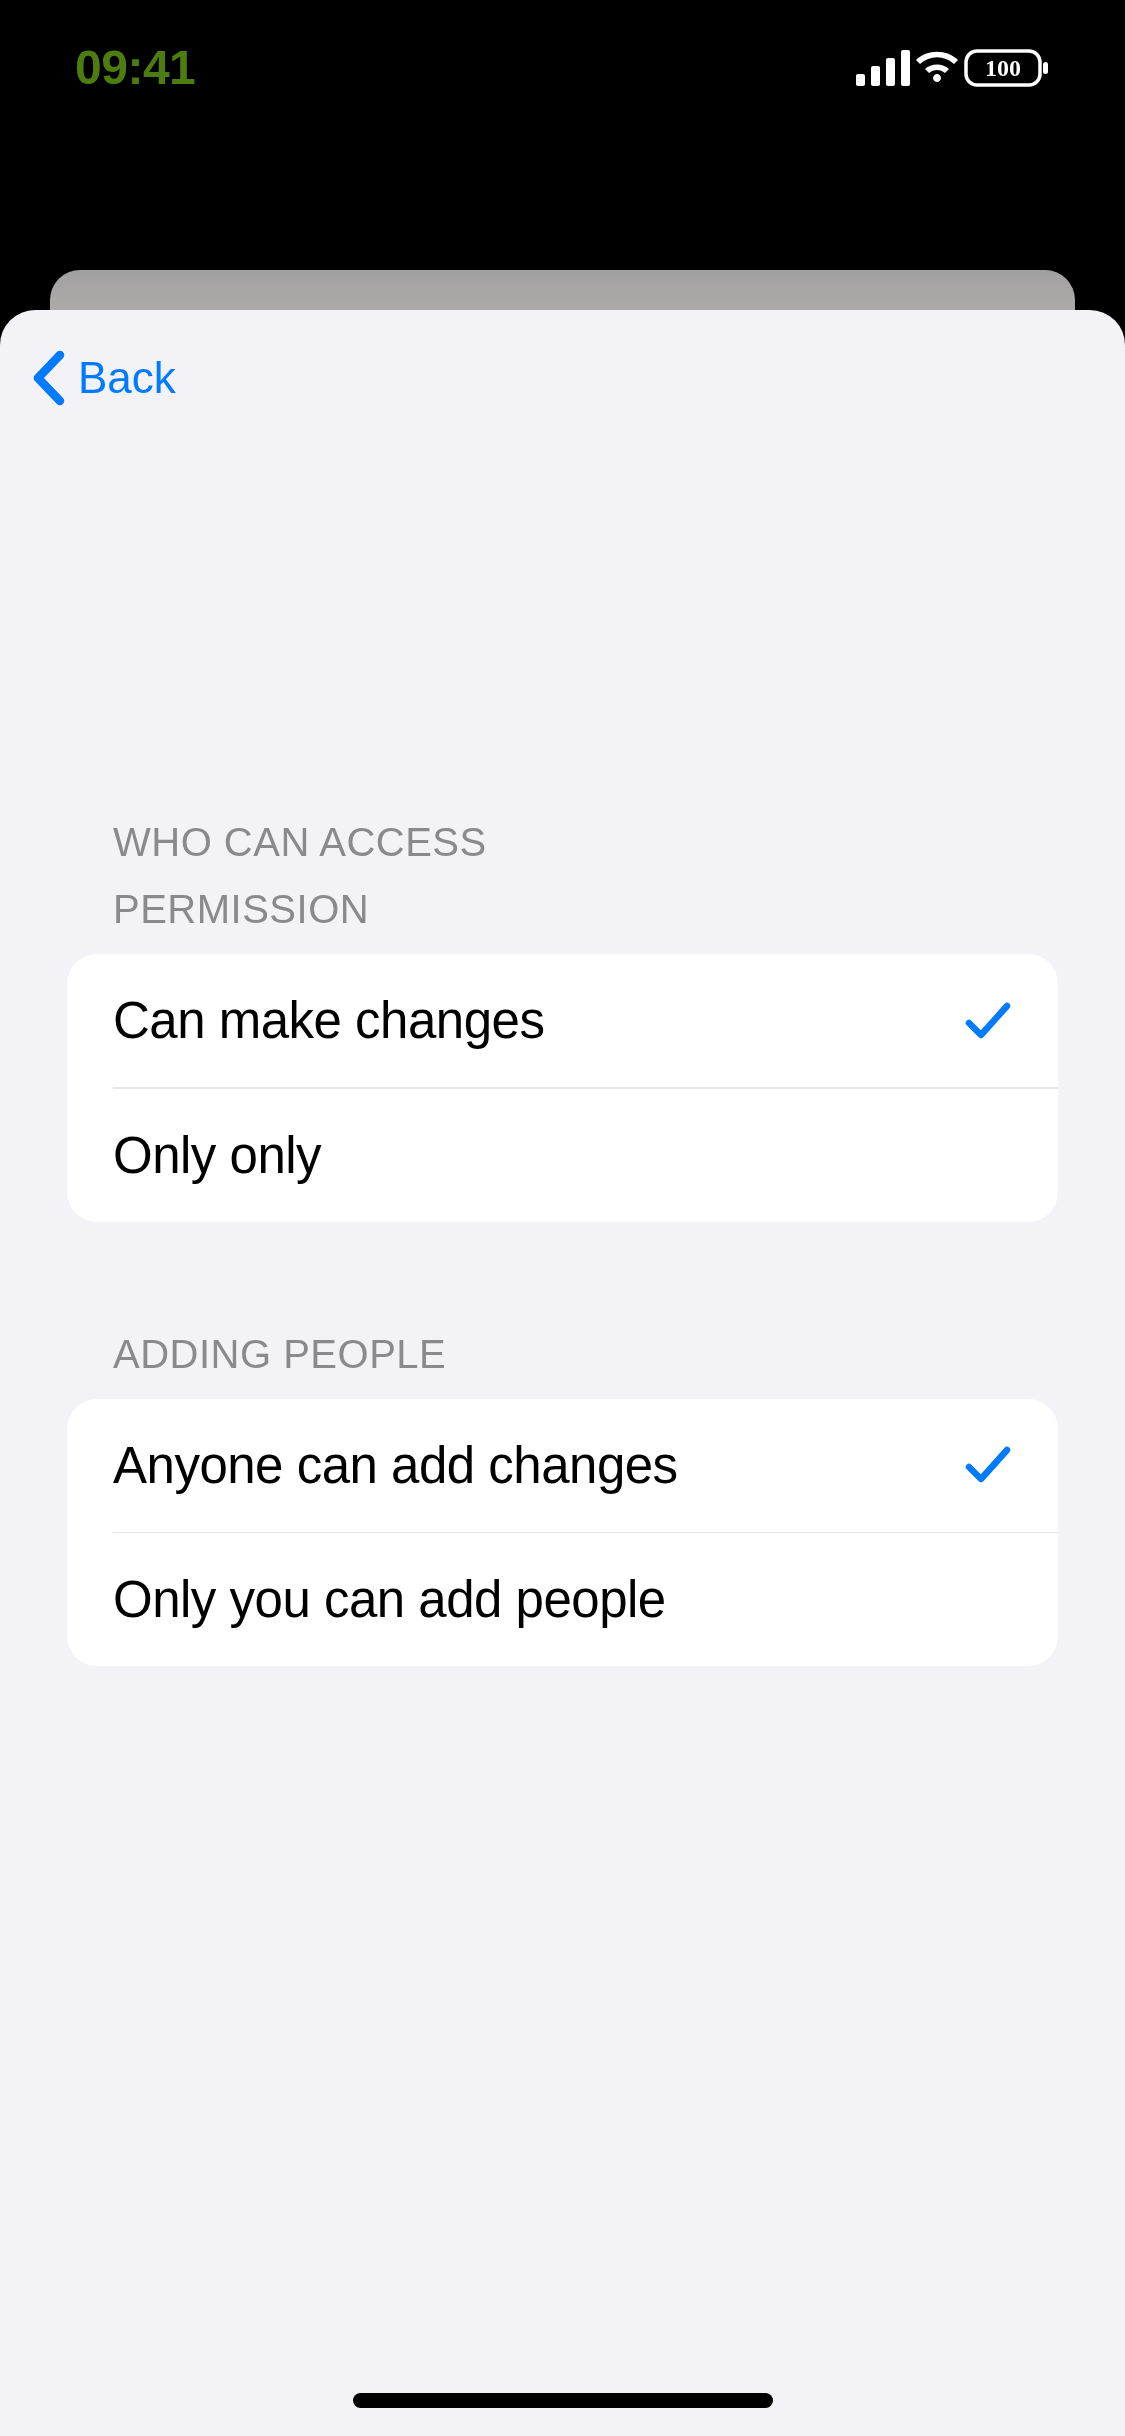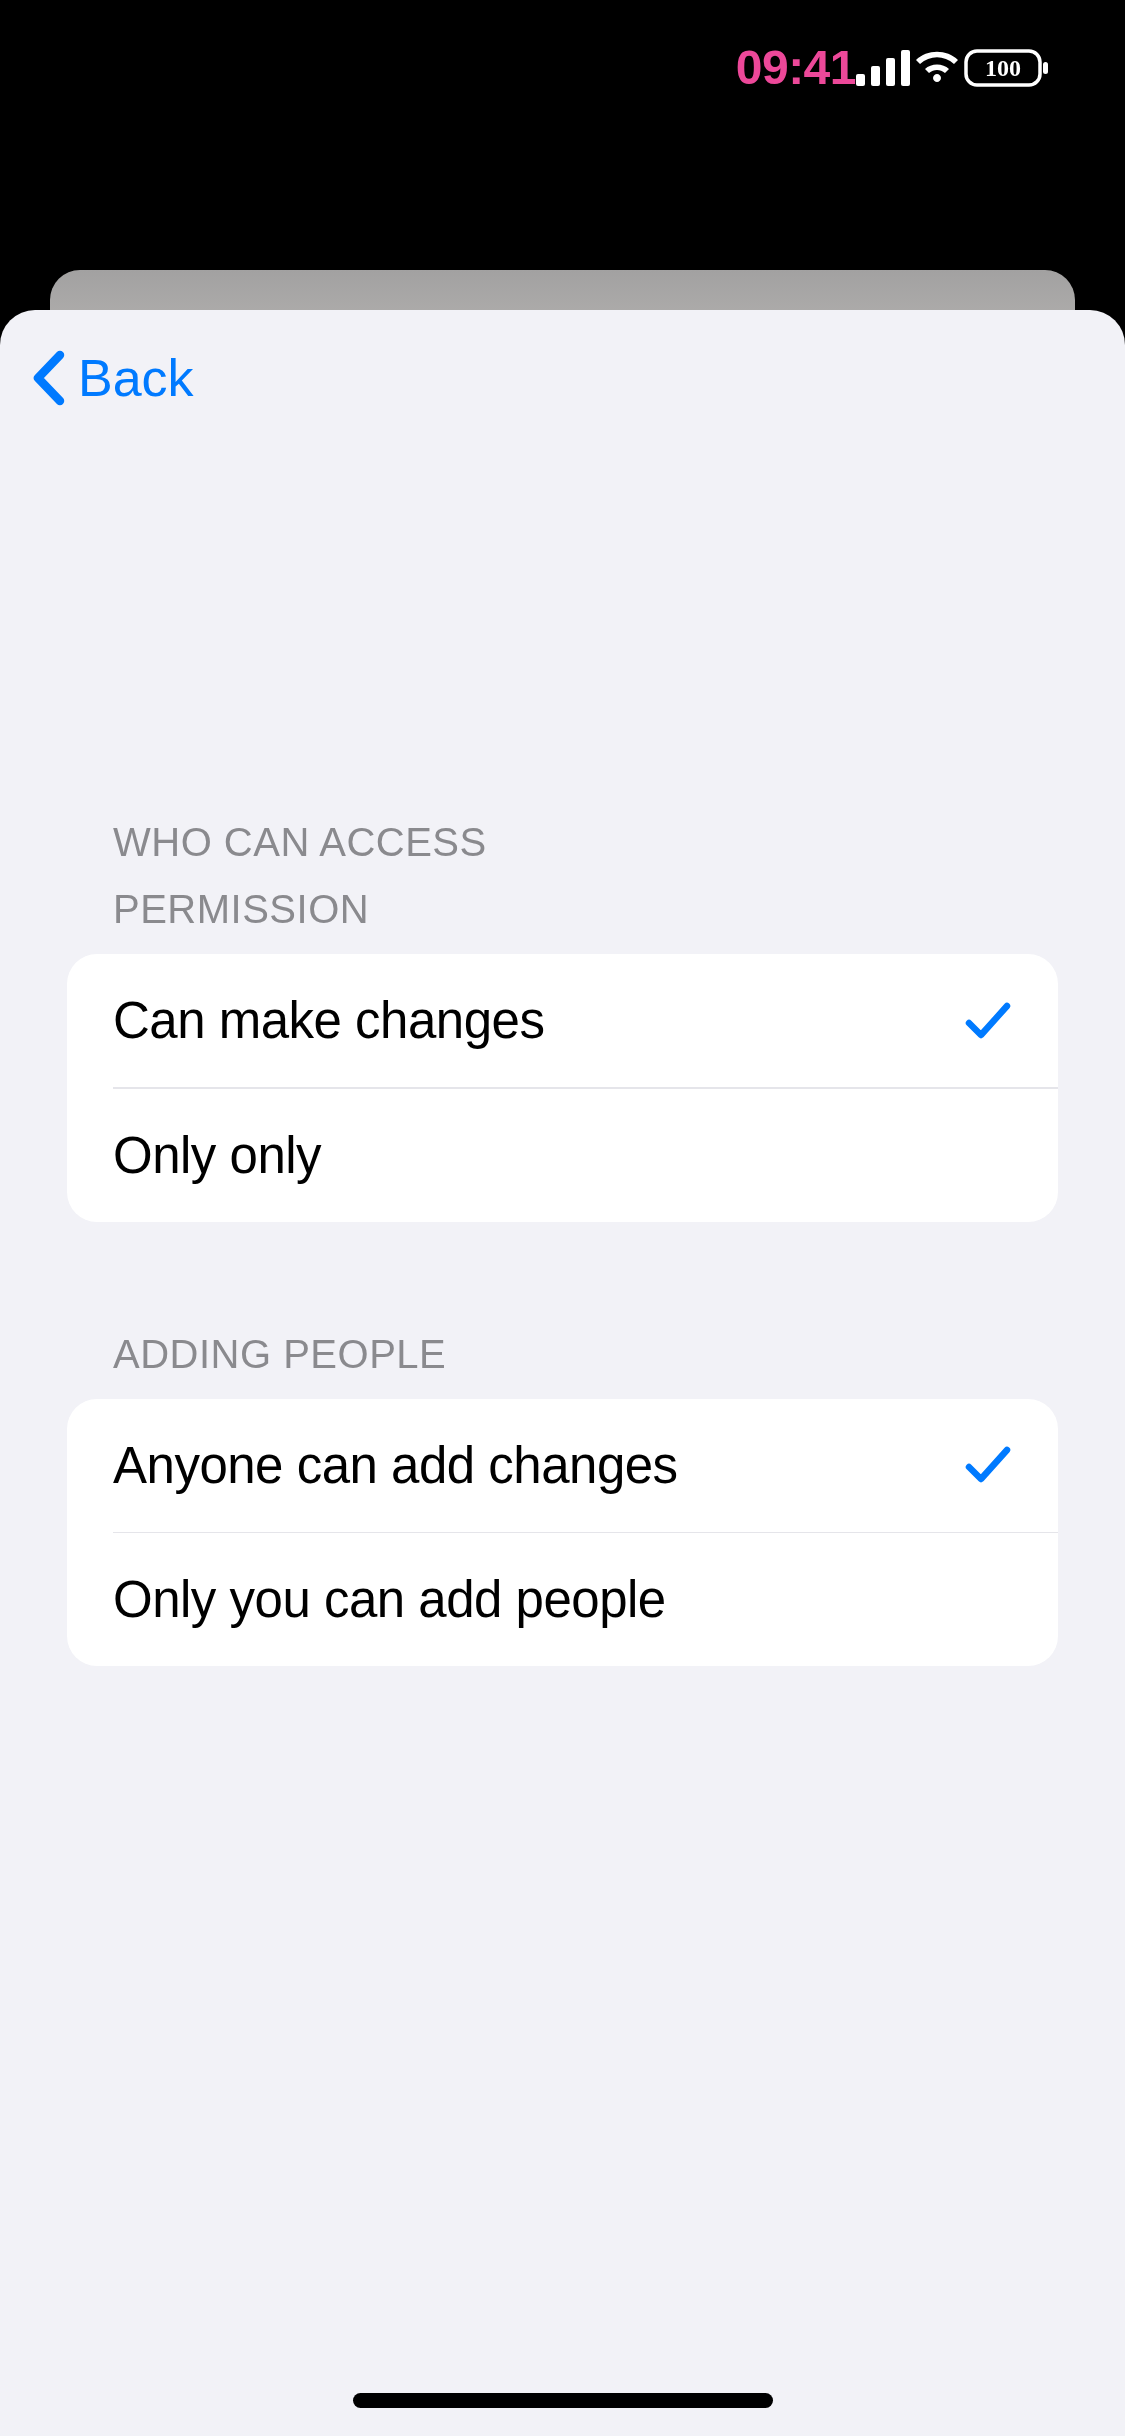--- a/index.html
+++ b/index.html
@@ -15,24 +15,24 @@
       background: #000000;
       font-family: -apple-system, BlinkMacSystemFont, 'SF Pro Text', 'Helvetica Neue', sans-serif;
       overflow: hidden;
       position: relative;
     }
     
     
     .status-bar {
       height: 135px;
       display: flex;
-      justify-content: flex-end;
+      justify-content: space-between;
       align-items: center;
       padding: 0 75px 0 75px;
-      color: #ec4899;
+      color: #4d7c0f;
       background: #000;
     }
     
     .status-time {
       font-size: 48px;
       font-weight: 600;
       letter-spacing: -0.5px;
     }
     
     .status-right {
@@ -75,21 +75,21 @@
       display: flex;
       align-items: center;
       padding: 0 30px;
     }
     
     .back-button {
       display: flex;
       align-items: center;
       gap: 12px;
       color: #007aff;
-      font-size: 52px;
+      font-size: 44px;
       font-weight: 400;
       cursor: pointer;
     }
     
     .back-chevron {
       display: flex;
       align-items: center;
     }
     
     

